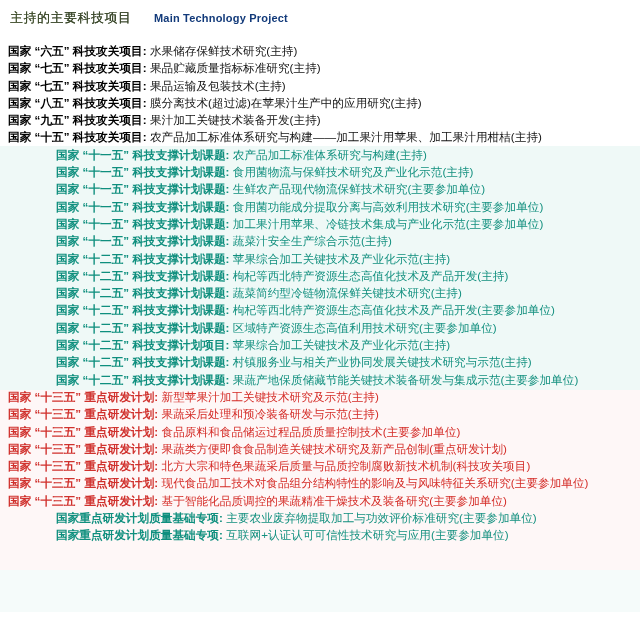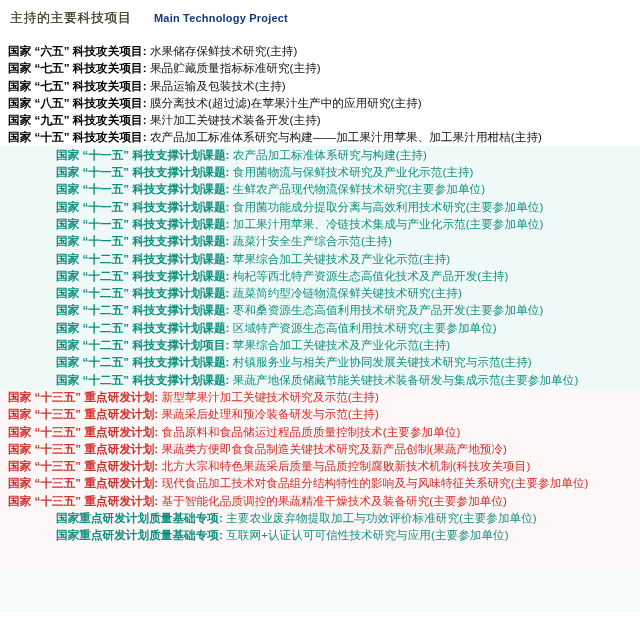--- a/index.html
+++ b/index.html
@@ -124,29 +124,29 @@
       <div class="row c-black"><span class="prog">国家 “十五” 科技攻关项目:</span> <span class="body">农产品加工标准体系研究与构建——加工果汁用苹果、加工果汁用柑桔(主持)</span></div>
       <div class="row c-teal"><span class="prog">国家 “十一五” 科技支撑计划课题:</span> <span class="body">农产品加工标准体系研究与构建(主持)</span></div>
       <div class="row c-teal"><span class="prog">国家 “十一五” 科技支撑计划课题:</span> <span class="body">食用菌物流与保鲜技术研究及产业化示范(主持)</span></div>
       <div class="row c-teal"><span class="prog">国家 “十一五” 科技支撑计划课题:</span> <span class="body">生鲜农产品现代物流保鲜技术研究(主要参加单位)</span></div>
       <div class="row c-teal"><span class="prog">国家 “十一五” 科技支撑计划课题:</span> <span class="body">食用菌功能成分提取分离与高效利用技术研究(主要参加单位)</span></div>
       <div class="row c-teal"><span class="prog">国家 “十一五” 科技支撑计划课题:</span> <span class="body">加工果汁用苹果、冷链技术集成与产业化示范(主要参加单位)</span></div>
       <div class="row c-teal"><span class="prog">国家 “十一五” 科技支撑计划课题:</span> <span class="body">蔬菜汁安全生产综合示范(主持)</span></div>
       <div class="row c-teal"><span class="prog">国家 “十二五” 科技支撑计划课题:</span> <span class="body">苹果综合加工关键技术及产业化示范(主持)</span></div>
       <div class="row c-teal"><span class="prog">国家 “十二五” 科技支撑计划课题:</span> <span class="body">枸杞等西北特产资源生态高值化技术及产品开发(主持)</span></div>
       <div class="row c-teal"><span class="prog">国家 “十二五” 科技支撑计划课题:</span> <span class="body">蔬菜简约型冷链物流保鲜关键技术研究(主持)</span></div>
-      <div class="row c-teal"><span class="prog">国家 “十二五” 科技支撑计划课题:</span> <span class="body">枣和桑资源生态高值利用技术研究及产品开发(主要参加单位)</span></div>
+      <div class="row c-teal"><span class="prog">国家 “十二五” 科技支撑计划课题:</span> <span class="body">枸杞等西北特产资源生态高值化技术及产品开发(主要参加单位)</span></div>
       <div class="row c-teal"><span class="prog">国家 “十二五” 科技支撑计划课题:</span> <span class="body">区域特产资源生态高值利用技术研究(主要参加单位)</span></div>
       <div class="row c-teal"><span class="prog">国家 “十二五” 科技支撑计划项目:</span> <span class="body">苹果综合加工关键技术及产业化示范(主持)</span></div>
       <div class="row c-teal"><span class="prog">国家 “十二五” 科技支撑计划课题:</span> <span class="body">村镇服务业与相关产业协同发展关键技术研究与示范(主持)</span></div>
       <div class="row c-teal"><span class="prog">国家 “十二五” 科技支撑计划课题:</span> <span class="body">果蔬产地保质储藏节能关键技术装备研发与集成示范(主要参加单位)</span></div>
       <div class="row c-red"><span class="prog">国家 “十三五” 重点研发计划:</span> <span class="body">新型苹果汁加工关键技术研究及示范(主持)</span></div>
       <div class="row c-red"><span class="prog">国家 “十三五” 重点研发计划:</span> <span class="body">果蔬采后处理和预冷装备研发与示范(主持)</span></div>
       <div class="row c-red"><span class="prog">国家 “十三五” 重点研发计划:</span> <span class="body">食品原料和食品储运过程品质质量控制技术(主要参加单位)</span></div>
-      <div class="row c-red"><span class="prog">国家 “十三五” 重点研发计划:</span> <span class="body">果蔬类方便即食食品制造关键技术研究及新产品创制(果蔬产地预冷)</span></div>
+      <div class="row c-red"><span class="prog">国家 “十三五” 重点研发计划:</span> <span class="body">果蔬类方便即食食品制造关键技术研究及新产品创制(重点研发计划)</span></div>
       <div class="row c-red"><span class="prog">国家 “十三五” 重点研发计划:</span> <span class="body">北方大宗和特色果蔬采后质量与品质控制腐败新技术机制(科技攻关项目)</span></div>
       <div class="row c-red"><span class="prog">国家 “十三五” 重点研发计划:</span> <span class="body">现代食品加工技术对食品组分结构特性的影响及与风味特征关系研究(主要参加单位)</span></div>
       <div class="row c-red"><span class="prog">国家 “十三五” 重点研发计划:</span> <span class="body">基于智能化品质调控的果蔬精准干燥技术及装备研究(主要参加单位)</span></div>
       <div class="row c-teal"><span class="prog">国家重点研发计划质量基础专项:</span> <span class="body">主要农业废弃物提取加工与功效评价标准研究(主要参加单位)</span></div>
       <div class="row c-teal"><span class="prog">国家重点研发计划质量基础专项:</span> <span class="body">互联网+认证认可可信性技术研究与应用(主要参加单位)</span></div>
     </div>
 
 </div>
 
 </body></html>

